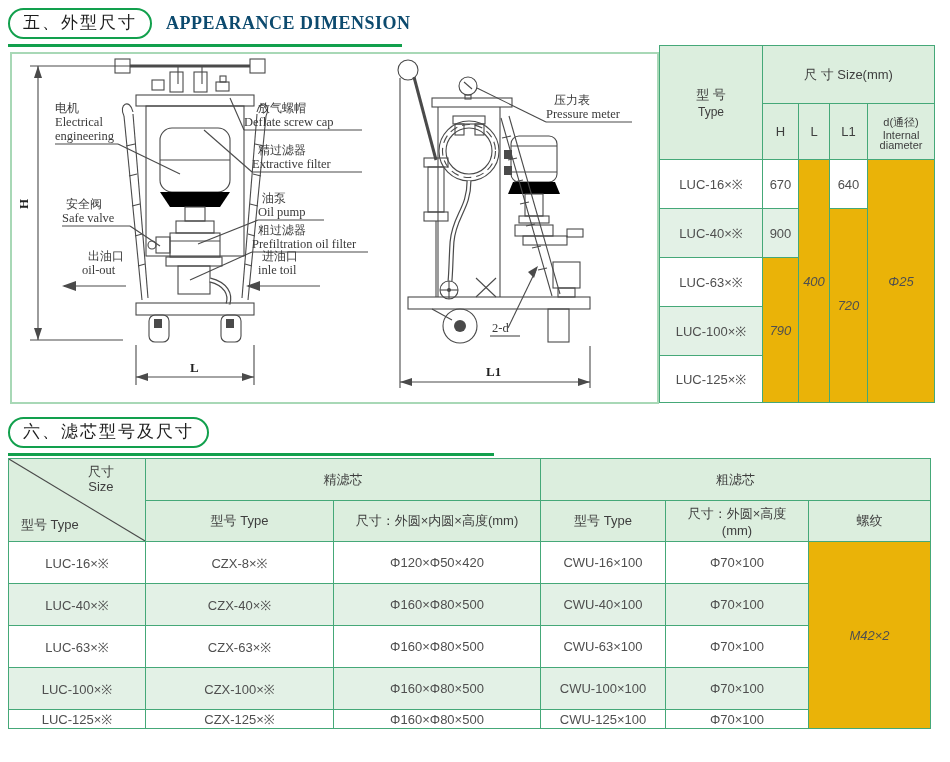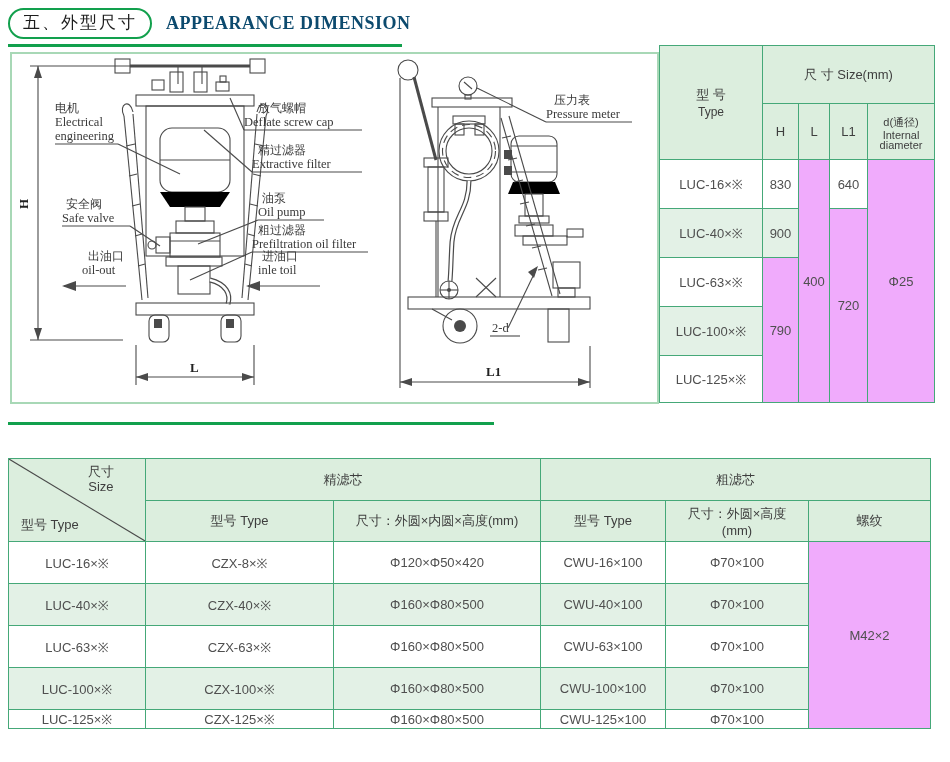--- a/index.html
+++ b/index.html
@@ -29,21 +29,21 @@
   svg text { stroke:none; fill:#3a3a3a; }
   .cn { font-size:12px; font-family:"Liberation Sans",sans-serif; }
   .en { font-size:12.5px; font-family:"Liberation Serif",serif; }
   .dim { font-size:13px; font-family:"Liberation Serif",serif; font-weight:bold; fill:#222; }
 
   table { border-collapse:collapse; table-layout:fixed; position:absolute; background:#fff; }
   td { border:1px solid #45a878; font-size:13px; color:#4f4f4f; text-align:center;
        vertical-align:middle; padding:0 2px; overflow:hidden; }
   .hdr { background:#dceede; color:#3e3e3e; }
   .alt { background:#e3f1e6; }
-  .white { background:#f0abfc; }
+  .white { background:#eab308;font-style:italic; }
 
   #dim-table { left:659px; top:45px; width:275px; height:358px; }
   #dim-table .sub  { font-size:12px; }
   #dim-table .dcn  { font-size:11px; }
   #dim-table .den  { font-size:11px; line-height:10px; display:block; }
 
   #filter-table { left:8px; top:458px; width:922px; height:233px; }
   #filter-table td { font-size:13px; }
   .group-hd { font-size:13.5px; }
 
@@ -305,21 +305,21 @@
     <td class="hdr">L</td>
     <td class="hdr">L1</td>
     <td class="hdr">
       <span class="dcn">d(通径)</span>
       <span class="den">Internal</span>
       <span class="den">diameter</span>
     </td>
   </tr>
   <tr style="height:49px">
     <td>LUC-16×※</td>
-    <td>830</td>
+    <td>670</td>
     <td rowspan="5" class="white">400</td>
     <td>640</td>
     <td rowspan="5" class="white">Φ25</td>
   </tr>
   <tr style="height:49px">
     <td class="alt">LUC-40×※</td>
     <td class="alt">900</td>
     <td rowspan="4" class="white">720</td>
   </tr>
   <tr style="height:49px">
@@ -329,20 +329,21 @@
   <tr style="height:49px">
     <td class="alt">LUC-100×※</td>
   </tr>
   <tr>
     <td>LUC-125×※</td>
   </tr>
 </tbody>
   </table>
 
 <div class="sec-header" id="sec2">
+  <span class="pill">六、滤芯型号及尺寸</span>
 </div>
 
 <table id="filter-table">
   <colgroup>
       <col style="width:137px">
       <col style="width:188px">
       <col style="width:207px">
       <col style="width:125px">
       <col style="width:143px">
       <col style="width:122px">

